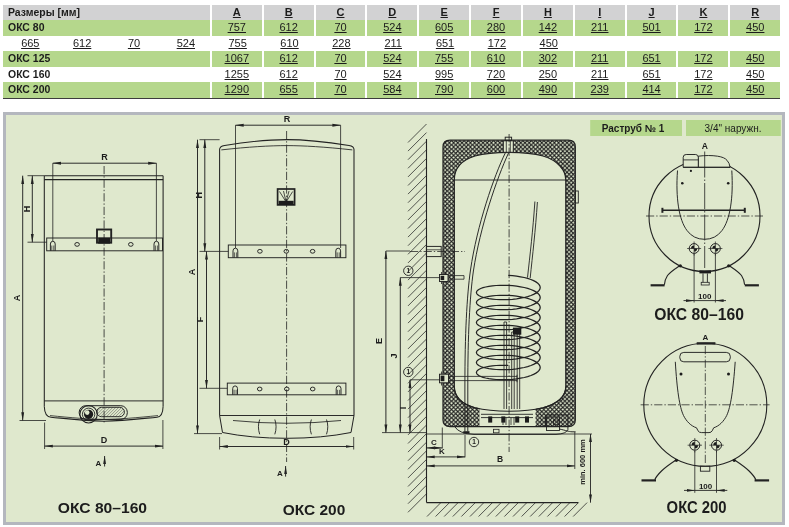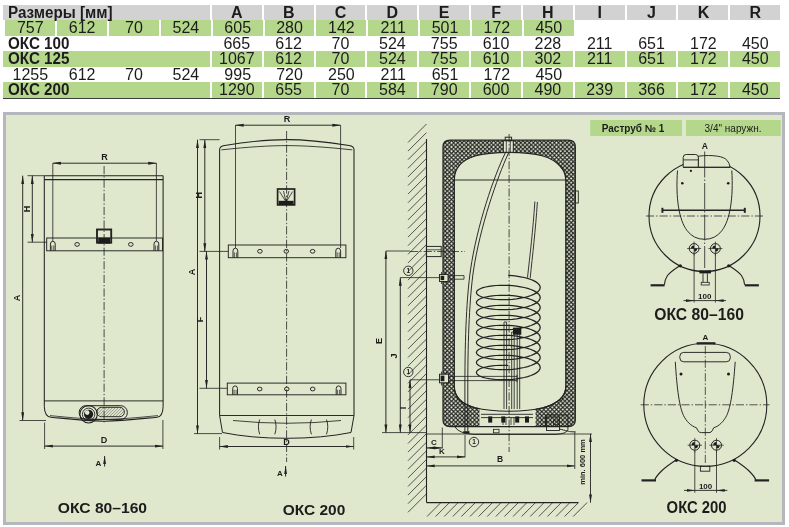--- a/index.html
+++ b/index.html
@@ -1,17 +1,17 @@
 <!DOCTYPE html>
 <html><head><meta charset="utf-8"><style>
 
 html,body{margin:0;padding:0;}
 body{width:789px;height:527px;background:#fff;font-family:"Liberation Sans",sans-serif;position:relative;overflow:hidden;}
 .tbl{position:absolute;left:3.4px;top:4.6px;width:776.9px;}
-.trow{display:flex;height:15.5px;line-height:15.5px;font-size:16px;color:#1c1c1c;}
+.trow{display:flex;height:15.5px;line-height:15.5px;font-size:11px;color:#1c1c1c;text-decoration:underline;}
 .trow .c0{width:206.5px;font-weight:bold;padding-left:4.5px;box-sizing:border-box;}
 .trow .cn{width:51.85px;text-align:center;border-left:2px solid #fff;box-sizing:border-box;}
 .hrow .cn{font-weight:bold;}
 .c0 span{display:inline-block;transform:scaleX(.95);transform-origin:0 50%;white-space:nowrap;}
 .g{background:#b5d78c;}
 .gr{background:#d2d2d3;}
 .bline{position:absolute;left:3.4px;top:97.7px;width:776.9px;height:1.6px;background:#3d3d3d;}
 .panel{position:absolute;left:3px;top:112px;width:775.5px;height:406.5px;border:3px solid #b4b7be;background:#dfe8cd;}
 svg{position:absolute;left:0;top:0;}
 
@@ -26,34 +26,34 @@
       <div class="cn gr">D</div>
       <div class="cn gr">E</div>
       <div class="cn gr">F</div>
       <div class="cn gr">H</div>
       <div class="cn gr">I</div>
       <div class="cn gr">J</div>
       <div class="cn gr">K</div>
       <div class="cn gr">R</div>
     </div>
 <div class="trow">
+      <div class="c0 g"><span>ОКС 80</span></div>
       <div class="cn g">757</div>
       <div class="cn g">612</div>
       <div class="cn g">70</div>
       <div class="cn g">524</div>
       <div class="cn g">605</div>
       <div class="cn g">280</div>
       <div class="cn g">142</div>
       <div class="cn g">211</div>
       <div class="cn g">501</div>
       <div class="cn g">172</div>
       <div class="cn g">450</div>
     </div>
 <div class="trow">
-      <div class="c0 "><span>ОКС 100</span></div>
       <div class="cn ">665</div>
       <div class="cn ">612</div>
       <div class="cn ">70</div>
       <div class="cn ">524</div>
       <div class="cn ">755</div>
       <div class="cn ">610</div>
       <div class="cn ">228</div>
       <div class="cn ">211</div>
       <div class="cn ">651</div>
       <div class="cn ">172</div>
@@ -67,20 +67,21 @@
       <div class="cn g">524</div>
       <div class="cn g">755</div>
       <div class="cn g">610</div>
       <div class="cn g">302</div>
       <div class="cn g">211</div>
       <div class="cn g">651</div>
       <div class="cn g">172</div>
       <div class="cn g">450</div>
     </div>
 <div class="trow">
+      <div class="c0 "><span>ОКС 160</span></div>
       <div class="cn ">1255</div>
       <div class="cn ">612</div>
       <div class="cn ">70</div>
       <div class="cn ">524</div>
       <div class="cn ">995</div>
       <div class="cn ">720</div>
       <div class="cn ">250</div>
       <div class="cn ">211</div>
       <div class="cn ">651</div>
       <div class="cn ">172</div>
@@ -89,21 +90,21 @@
 <div class="trow">
       <div class="c0 g"><span>ОКС 200</span></div>
       <div class="cn g">1290</div>
       <div class="cn g">655</div>
       <div class="cn g">70</div>
       <div class="cn g">584</div>
       <div class="cn g">790</div>
       <div class="cn g">600</div>
       <div class="cn g">490</div>
       <div class="cn g">239</div>
-      <div class="cn g">366</div>
+      <div class="cn g">414</div>
       <div class="cn g">172</div>
       <div class="cn g">450</div>
     </div>
 </div>
 <div class="bline"></div>
 <div class="panel"></div>
 <svg width="789" height="527" viewBox="0 0 789 527">
     <defs>
 <marker id="ae" markerWidth="8.5" markerHeight="4" refX="8.2" refY="2" orient="auto-start-reverse" markerUnits="userSpaceOnUse">
         <path d="M0,0.55 L8.5,2 L0,3.45 z" fill="#222"></path>

